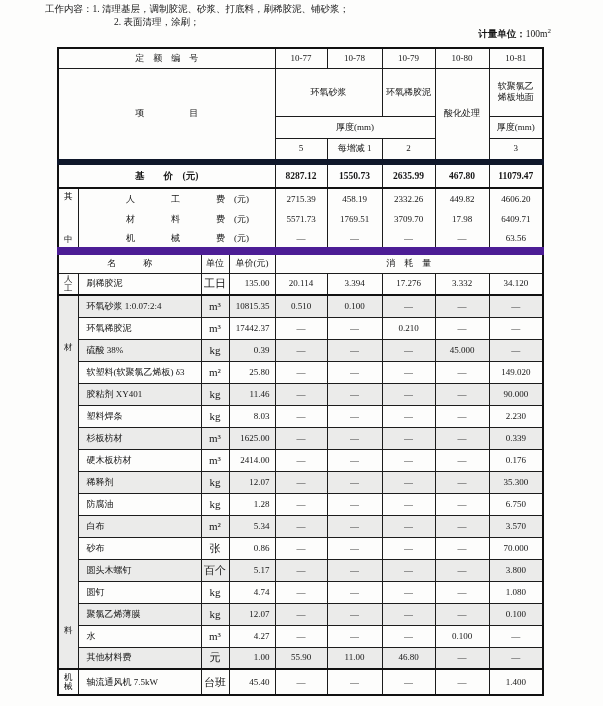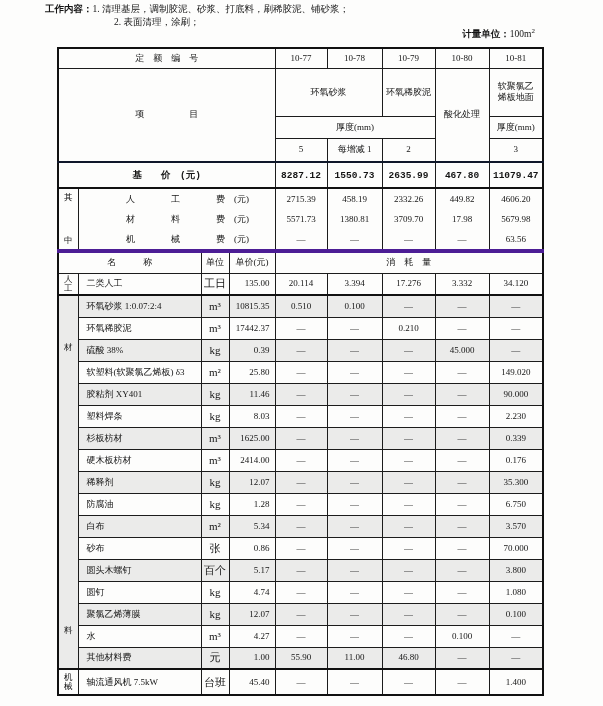--- a/index.html
+++ b/index.html
@@ -5,45 +5,45 @@
   html,body { margin:0; padding:0; }
   body {
     width:603px; height:706px; background:#fdfdfc;
     font-family:"Liberation Serif","DejaVu Serif",serif;
     color:#151515; -webkit-font-smoothing:antialiased;
   }
   .page { position:relative; width:603px; height:706px; overflow:hidden; }
 
   
   .topnote { position:absolute; left:45px; top:3px; width:545px; font-size:9.5px; line-height:13px; }
-  .topnote .bold { font-weight:bold;text-align:right; }
+  .topnote .bold { font-weight:normal;text-align:right; }
   .topnote .indent { margin-left:69px; }
-  .unit-note { position:absolute; top:27px; right:68px; font-size:9.5px; }
+  .unit-note { position:absolute; top:27px; right:52px; font-size:9.5px; }
   .unit-note .bold { font-weight:bold; }
   .unit-note sup { font-size:7px; }
 
   
   table.quota {
     position:absolute; left:57px; top:47px; width:485px;
     border-collapse:collapse; table-layout:fixed;
     border:2px solid #111;
   }
   td {
     border:1px solid #1c1c1c; font-size:9px; line-height:11px;
     text-align:center; vertical-align:middle; padding:0 1px;
     overflow:hidden;
   }
   tr.r1 { height:20px; }  tr.r2 { height:48px; }
   tr.r3 { height:22px; }  tr.r4 { height:24px; }
   tr.r-base  { height:26px; }
-  tr.r-base td { border-top:2px solid #0f172a; border-bottom:2px solid #111; font-weight:bold; font-size:9.5px;font-family:Liberation Mono, monospace; }
+  tr.r-base td { border-top:6px solid #0f172a; border-bottom:2px solid #111; font-weight:bold; font-size:9.5px; }
   tr.r-fee   { height:21px; }
   tr.r-fee td { border-top:0; border-bottom:0; }
   tr.r-names { height:22px; }
-  tr.r-names td { border-top:4px solid #4c1d95; }
+  tr.r-names td { border-top:8px solid #4c1d95; }
   #body tr { height:22px; }
   #body tr:first-child td { border-bottom:2px solid #111; }
   #body tr:last-child { height:26px; }
   #body tr:last-child td { border-top:2px solid #111; }
   #body tr:nth-child(even) { background:#ebebea; }
 
   .lbl { }
   .fee-lbl { text-align:center;padding-left:23px; }
   .prewrap { white-space:pre-line; }
   .name-cell { text-align:left; padding-left:8px; }
@@ -130,24 +130,24 @@
         <td colspan="3" class="fee-lbl">人　　　　工　　　　费　(元)</td>
         <td>2715.39</td>
         <td>458.19</td>
         <td>2332.26</td>
         <td>449.82</td>
         <td>4606.20</td>
       </tr>
       <tr class="r-fee">
         <td colspan="3" class="fee-lbl">材　　　　料　　　　费　(元)</td>
         <td>5571.73</td>
-        <td>1380.81</td>
+        <td>1769.51</td>
         <td>3709.70</td>
         <td>17.98</td>
-        <td>5679.98</td>
+        <td>6409.71</td>
       </tr>
       <tr class="r-fee">
         <td colspan="3" class="fee-lbl">机　　　　械　　　　费　(元)</td>
         <td>—</td>
         <td>—</td>
         <td>—</td>
         <td>—</td>
         <td>63.56</td>
       </tr>
       <tr class="r-names">
@@ -158,21 +158,21 @@
       </tr>
     </thead>
     <tbody id="body">
         <tr>
           <td rowspan="1" class="group-cell">
             <div class="stack stack-sm">
               <span>人</span>
               <span>工</span>
             </div>
           </td>
-          <td class="name-cell">二类人工</td>
+          <td class="name-cell">刷稀胶泥</td>
           <td class="unit-cell">工日</td>
           <td class="price-cell">135.00</td>
           <td class="val-cell">20.114</td>
           <td class="val-cell">3.394</td>
           <td class="val-cell">17.276</td>
           <td class="val-cell">3.332</td>
           <td class="val-cell">34.120</td>
         </tr>
         <tr>
           <td rowspan="17" class="group-cell">

